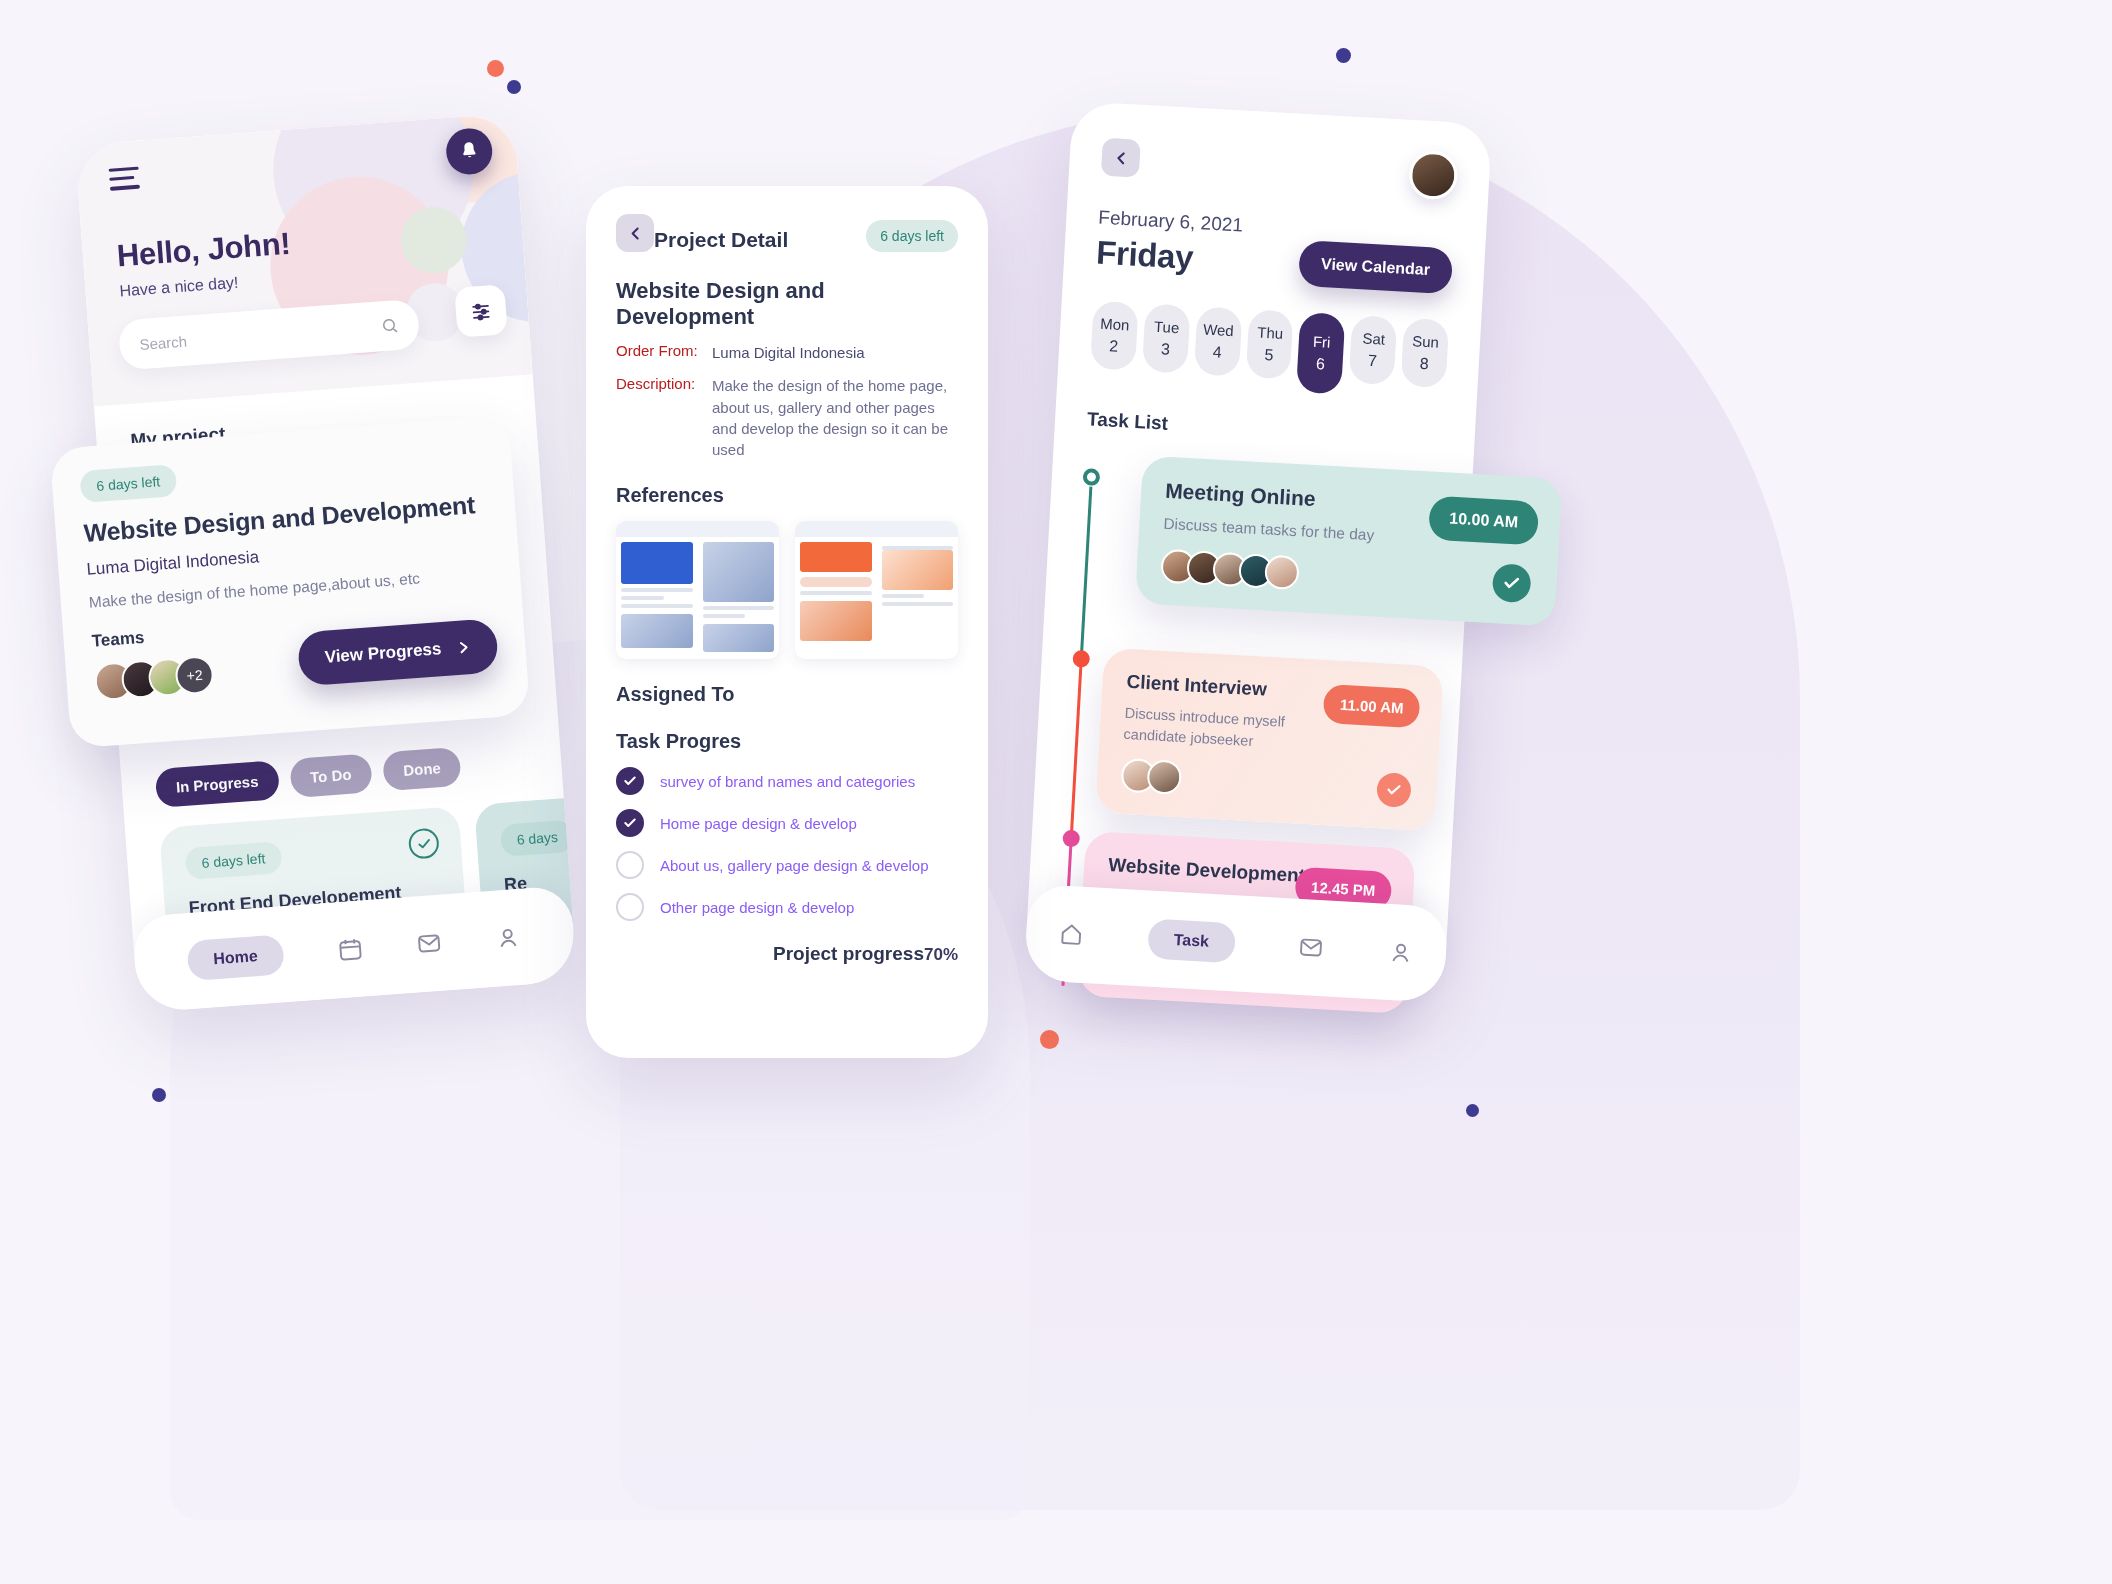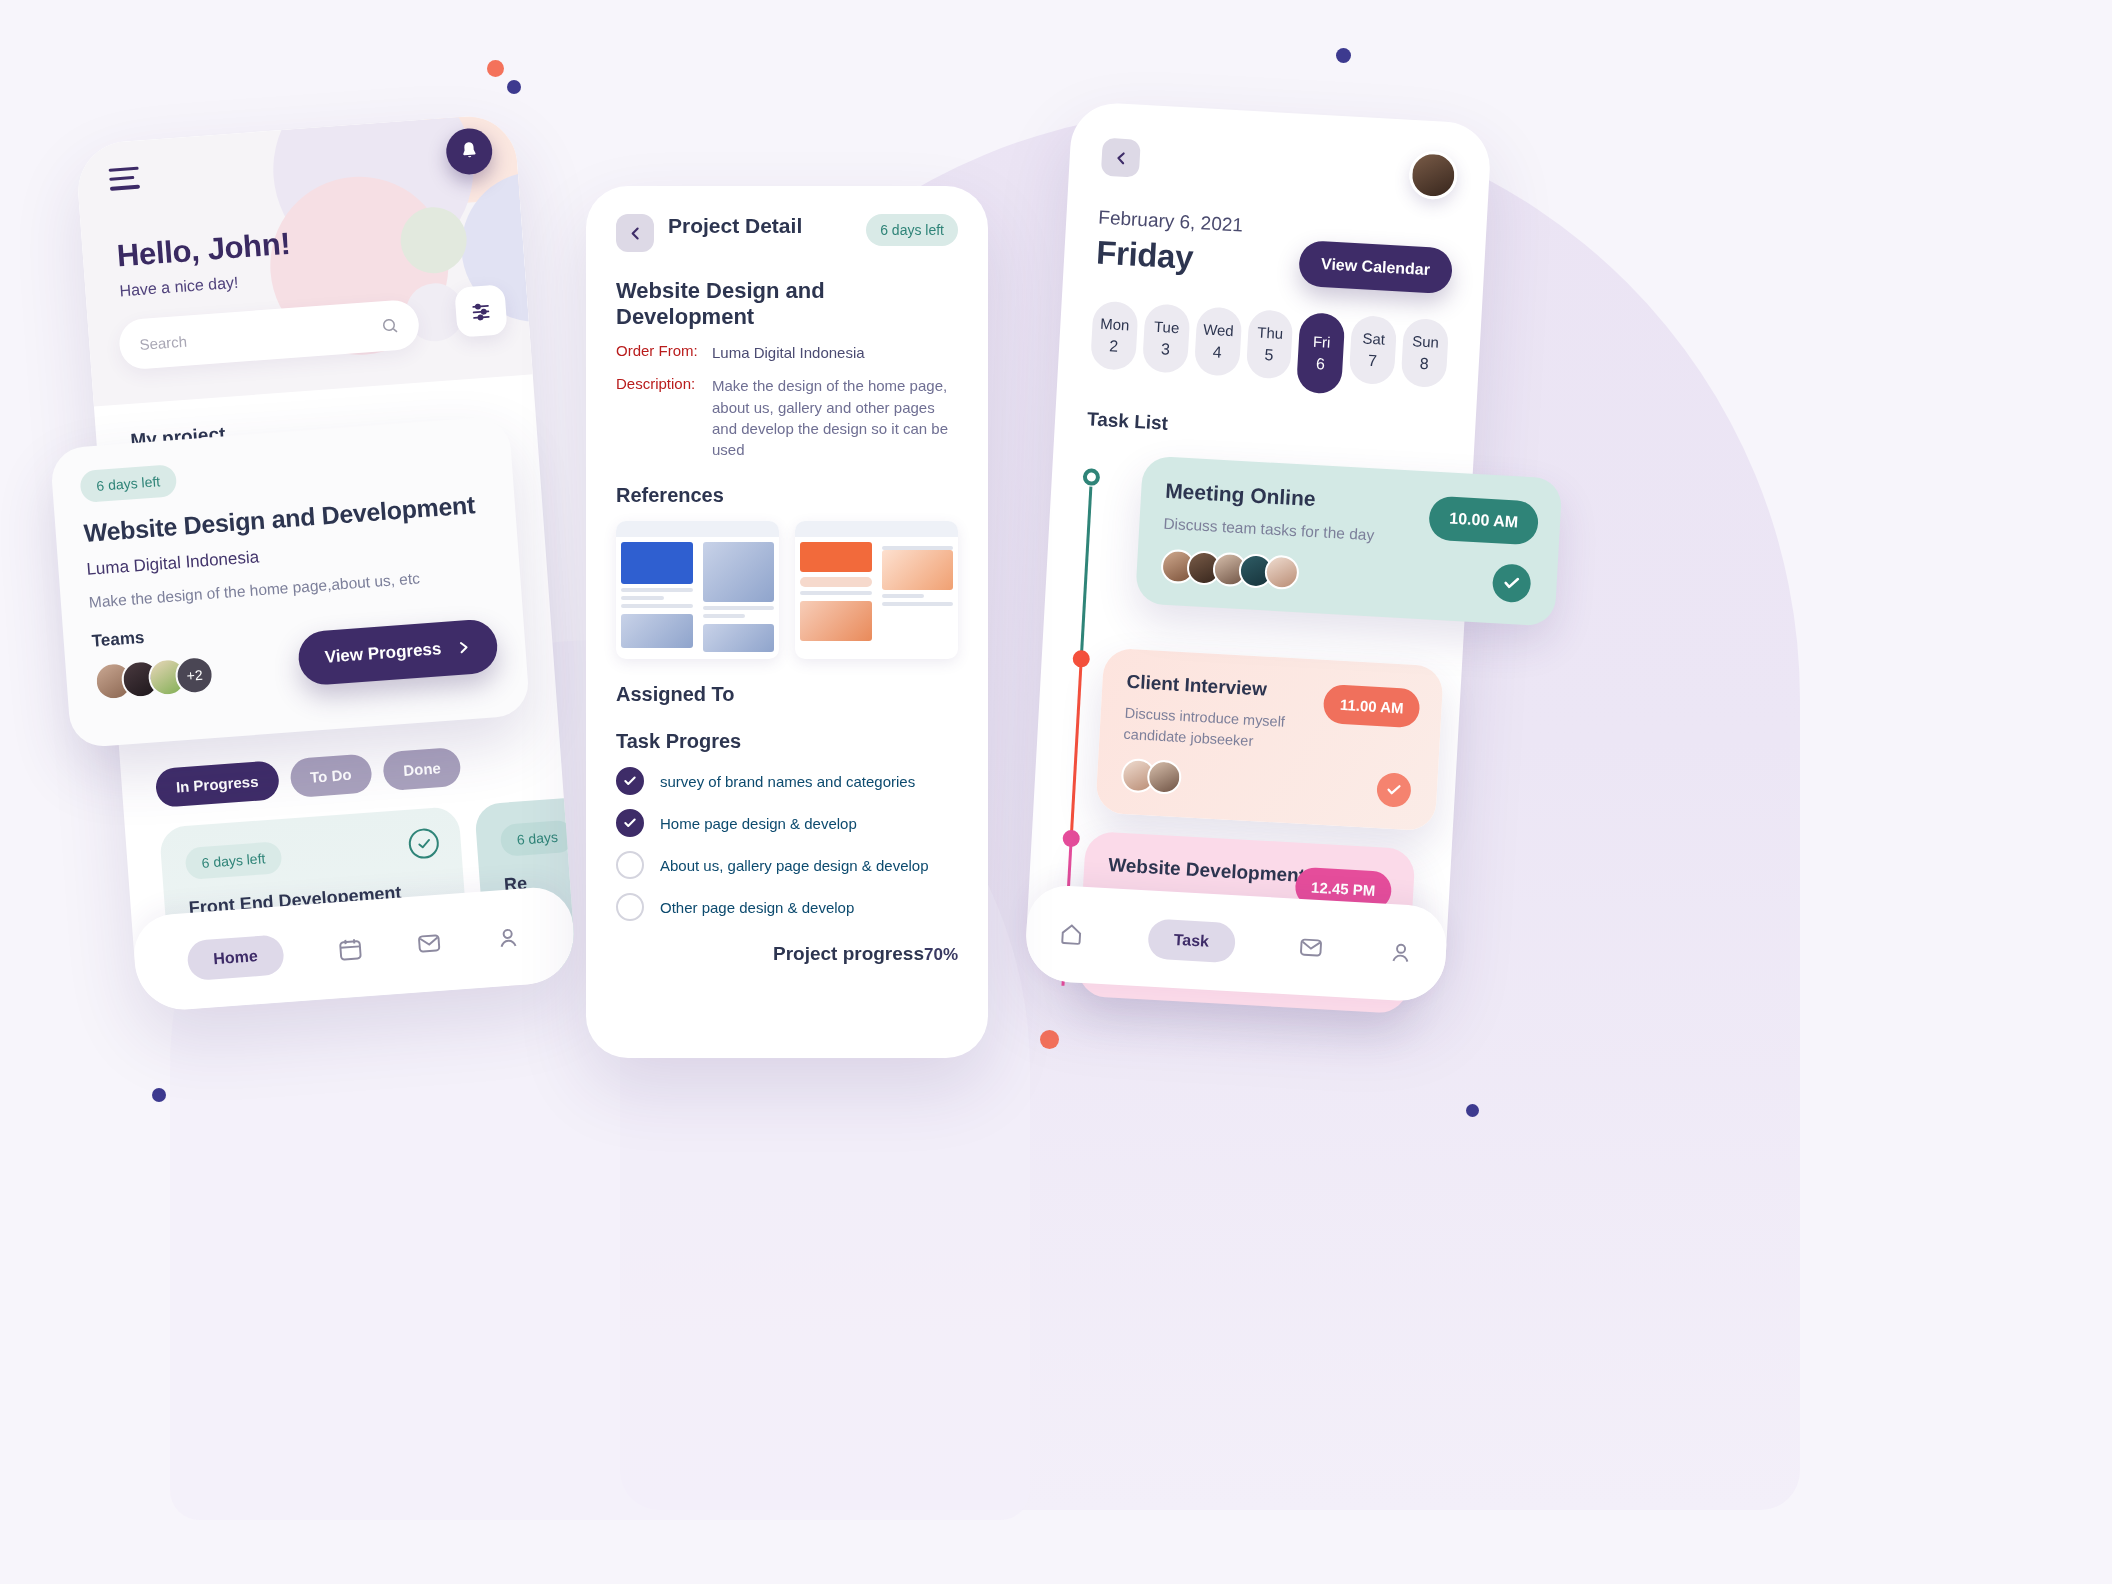--- a/index.html
+++ b/index.html
@@ -191,21 +191,21 @@
   }
 
   
   #phone2 {
     left: 586px; top: 186px;
     width: 402px; height: 872px;
     border-radius: 42px;
     z-index: 5;
     padding: 28px 30px 0 30px;
   }
-  .p2-head { display: flex; align-items: flex-start; gap: 14px; }
+  .p2-head { display: flex; align-items: flex-end; }
   .back-btn {
     width: 38px; height: 38px; border-radius: 12px;
     background: #ddd9e6;
     display: flex; align-items: center; justify-content: center;
   }
   .p2-title { font-size: 21px; font-weight: 700; color: #2d3550; }
   .p2-chip {
     margin-left: auto; background: #d9eae7; color: #2f8478;
     padding: 8px 14px; border-radius: 16px; font-size: 14px;
   }
@@ -241,21 +241,21 @@
   .assign .a-nm { font-size: 14px; color: #5c5c7d; margin-top: 8px; }
   .tasklist { margin-top: 14px; }
   .tl-row { display: flex; align-items: center; gap: 16px; margin-bottom: 14px; }
   .tl-box {
     width: 28px; height: 28px; border-radius: 50%;
     border: 2px solid #d4d4de; background: #ffffff;
     flex: 0 0 28px;
     display: flex; align-items: center; justify-content: center;
   }
   .tl-box.on { background: #3e2c68; border-color: #3e2c68; }
-  .tl-txt { font-size: 15px; color: #0c4a6e; }
+  .tl-txt { font-size: 15px; color: #8b5cf6; }
   .pp-head { display: flex; justify-content: flex-end; align-items: baseline; margin-top: 22px; }
   .pp-label { font-size: 19px; font-weight: 700; color: #2d3550; }
   .pp-val { font-size: 17px; font-weight: 600; color: #3a3a63; }
 
   
   #phone3 {
     left: 1048px; top: 112px;
     width: 420px; height: 880px;
     border-radius: 46px;
     transform: rotate(3.2deg);

